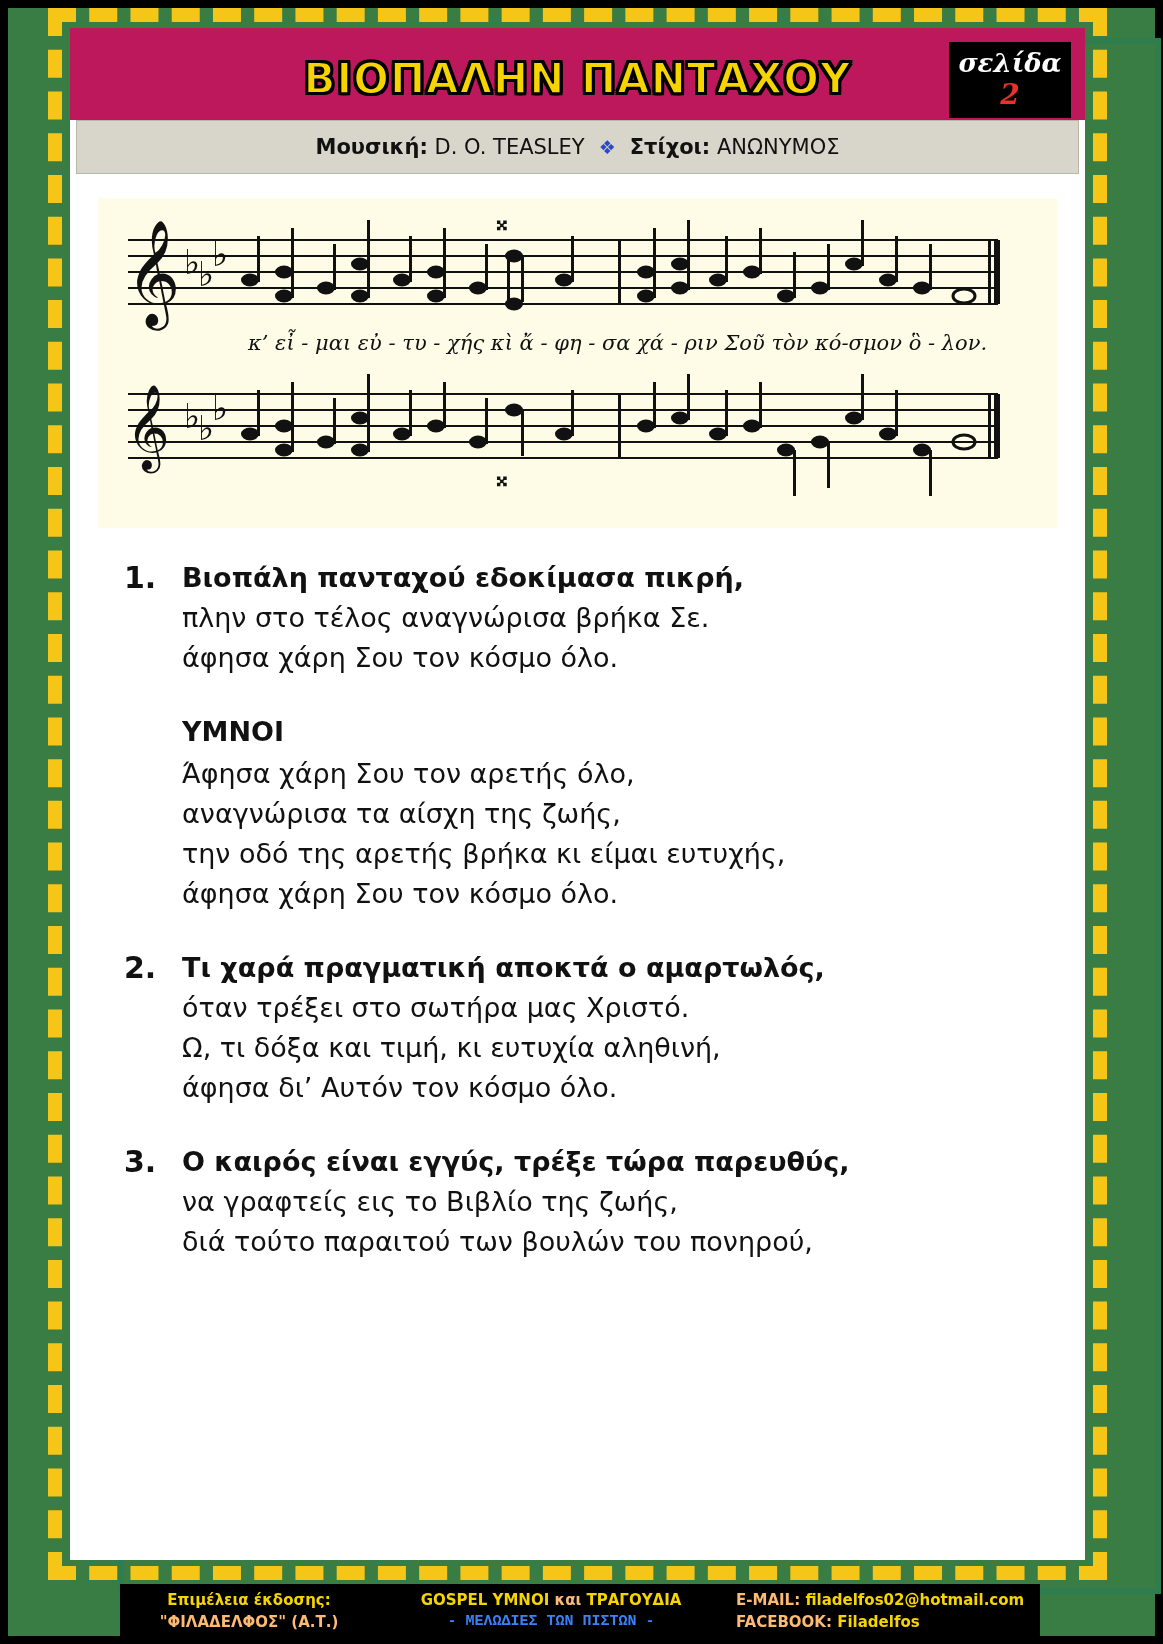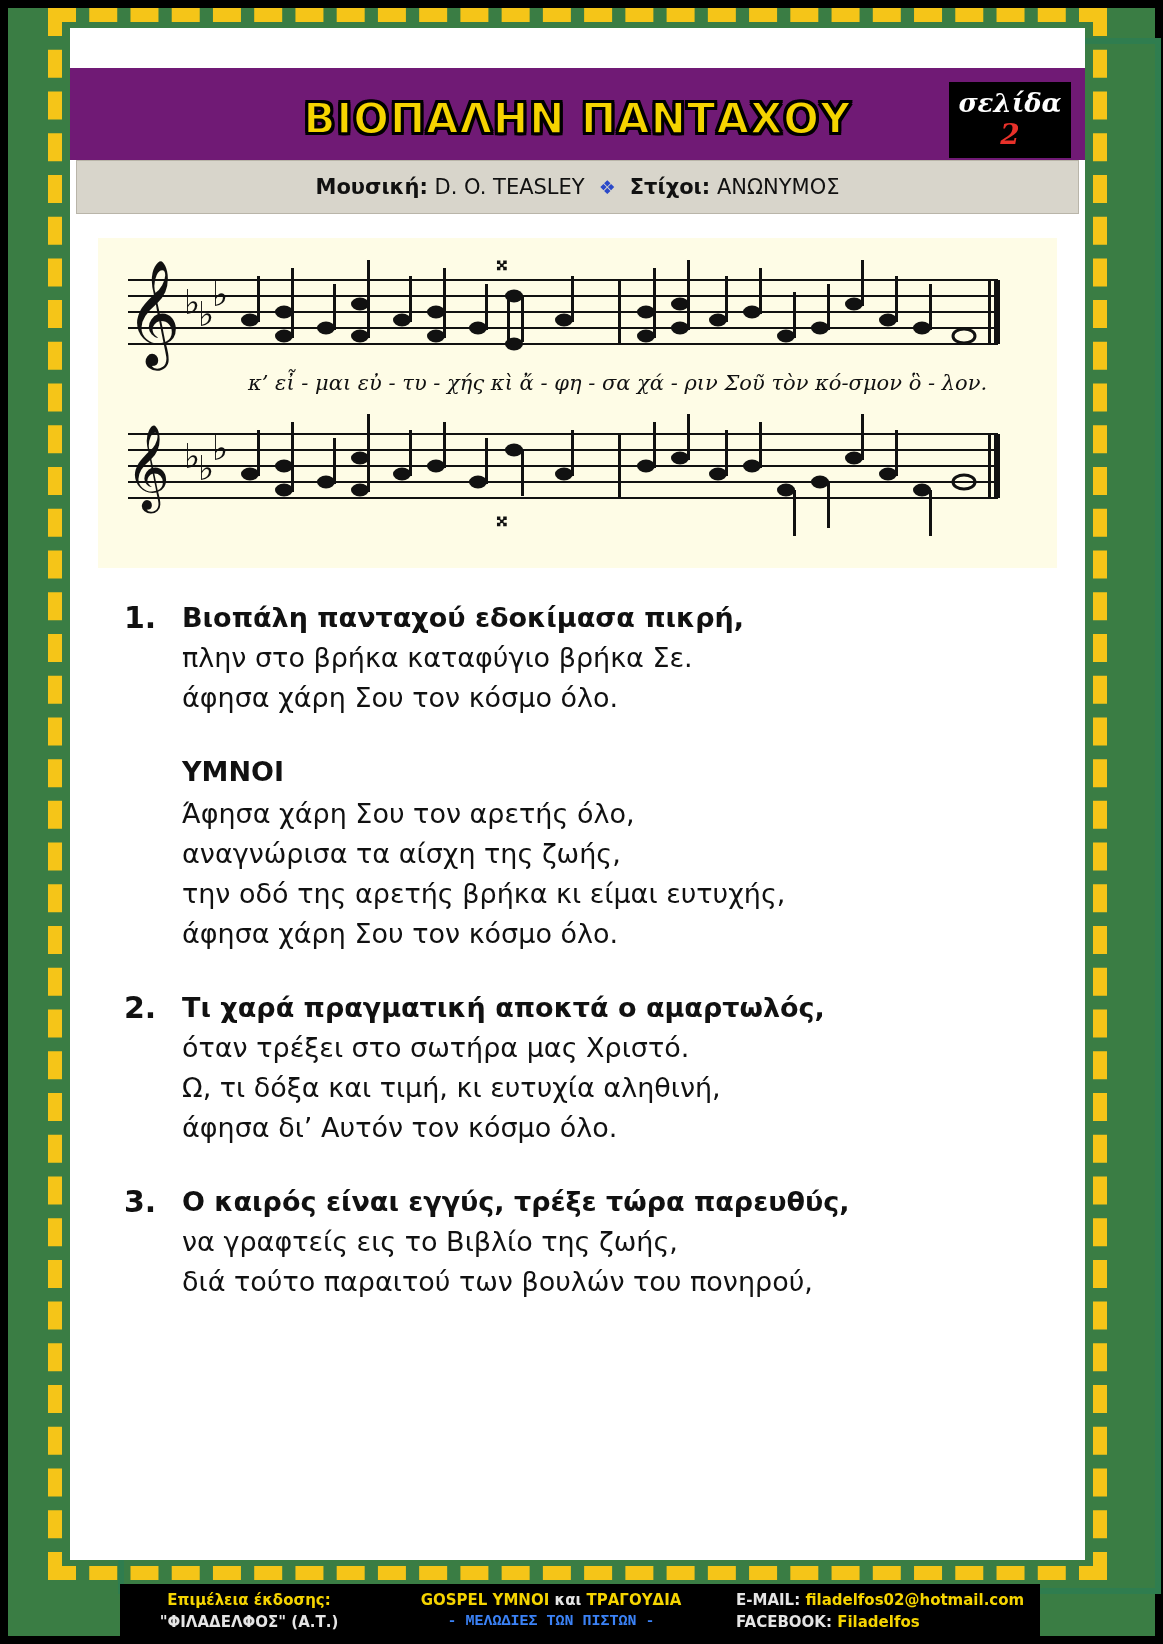--- a/index.html
+++ b/index.html
@@ -67,22 +67,21 @@
     height: 1532px;
     background: #ffffff;
     box-sizing: border-box;
     overflow: hidden;
   }
 
   
   .title-bar {
     position: relative;
     height: 92px;
-    background: #701a75;
-    margin-top: 40px;
+    background: #be185d;
   }
   .doc-title {
     position: absolute;
     left: 0;
     right: 0;
     top: 26px;
     text-align: center;
     font-family: "DejaVu Sans", sans-serif;
     font-weight: bold;
     font-size: 42px;
@@ -205,21 +204,21 @@
     display: flex;
     flex-direction: column;
     justify-content: center;
     padding: 0 6px;
   }
   .f1 { width: 242px; text-align: center; }
   .f2 { width: 338px; text-align: center; }
   .f3 { flex: 1; text-align: left; padding-left: 10px; }
   .f-line { font-size: 15px; font-weight: bold; line-height: 22px; white-space: nowrap; }
   .c-yellow { color: #f5d400; }
-  .c-white { color: #e5e5e5; }
+  .c-white { color: #fdba74; }
   .c-green { color: #3b82f6; font-family: Liberation Mono, monospace; }
 </style>
 </head>
 <body>
 
 <div class="page">
   <div class="green-frame"></div>
   <div class="dash-frame">
     <div class="dash-frame-inner"></div>
   </div>
@@ -386,21 +385,21 @@
           <rect x="896" y="196" width="6" height="64"></rect>
         </g>
       </svg>
     </div>
 
     <div class="lyrics">
 
       <div class="verse">
         <div class="verse-num">1.</div>
         <div class="line first">Βιοπάλη πανταχού εδοκίμασα πικρή,</div>
-        <div class="line">πλην στο βρήκα καταφύγιο βρήκα Σε.</div>
+        <div class="line">πλην στο τέλος αναγνώρισα βρήκα Σε.</div>
         <div class="line">άφησα χάρη Σου τον κόσμο όλο.</div>
       </div>
 
       <div class="chorus">
         <div class="chorus-title">ΥΜΝΟΙ</div>
         <div class="line">Άφησα χάρη Σου τον αρετής όλο,</div>
         <div class="line">αναγνώρισα τα αίσχη της ζωής,</div>
         <div class="line">την οδό της αρετής βρήκα κι είμαι ευτυχής,</div>
         <div class="line">άφησα χάρη Σου τον κόσμο όλο.</div>
       </div>

